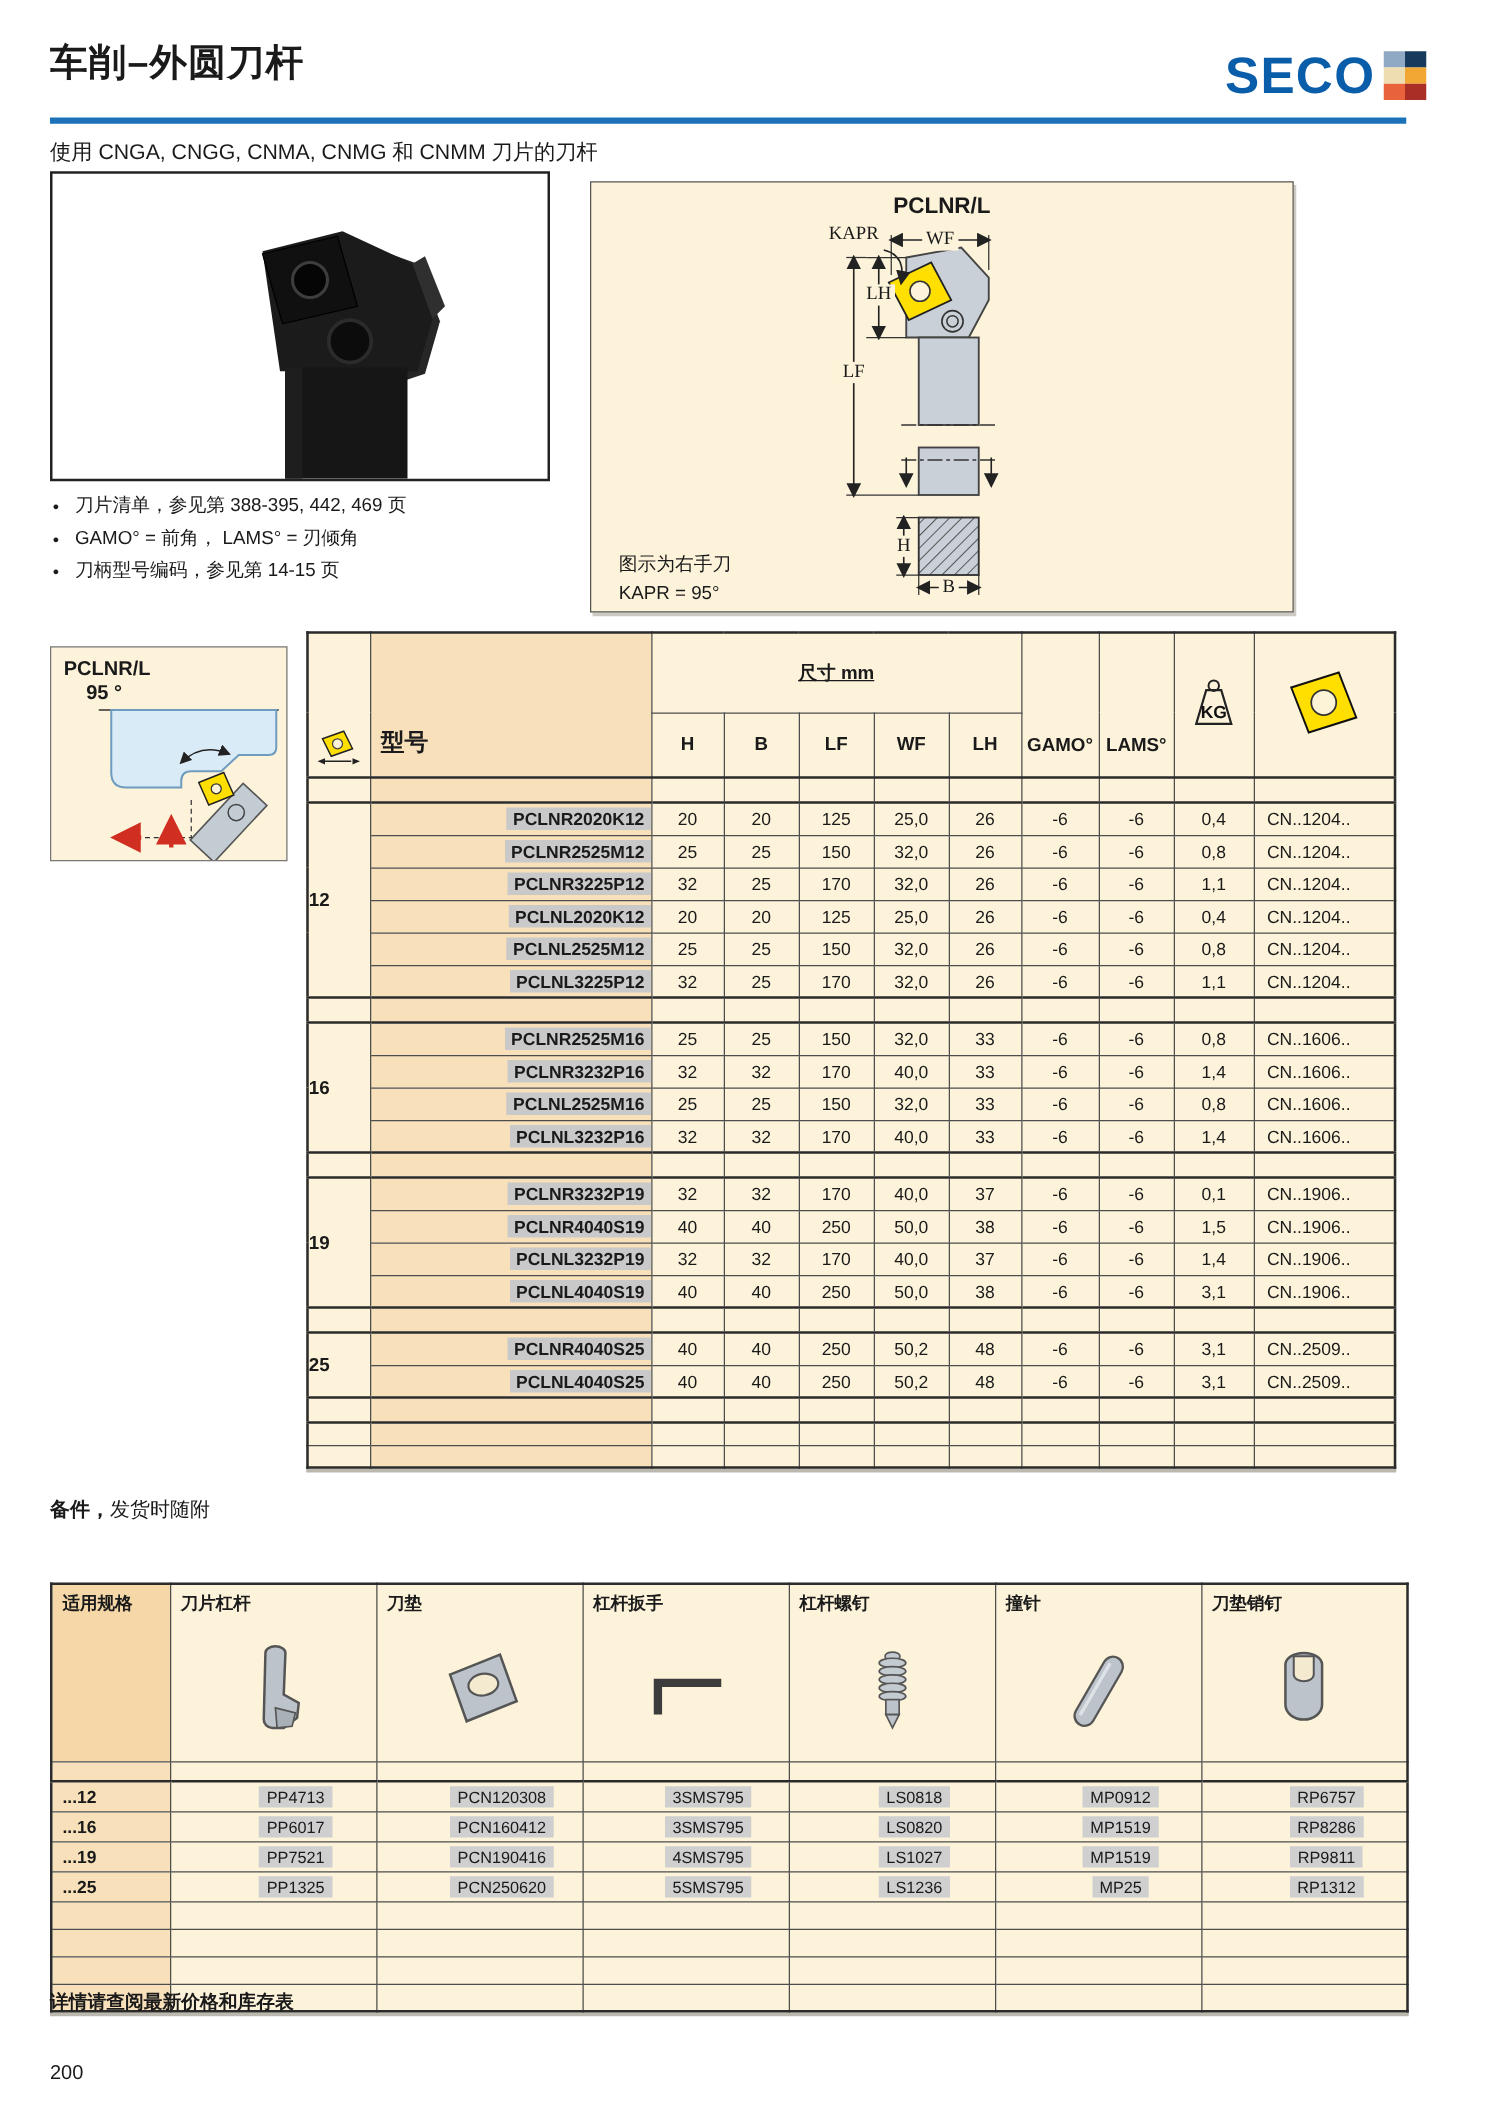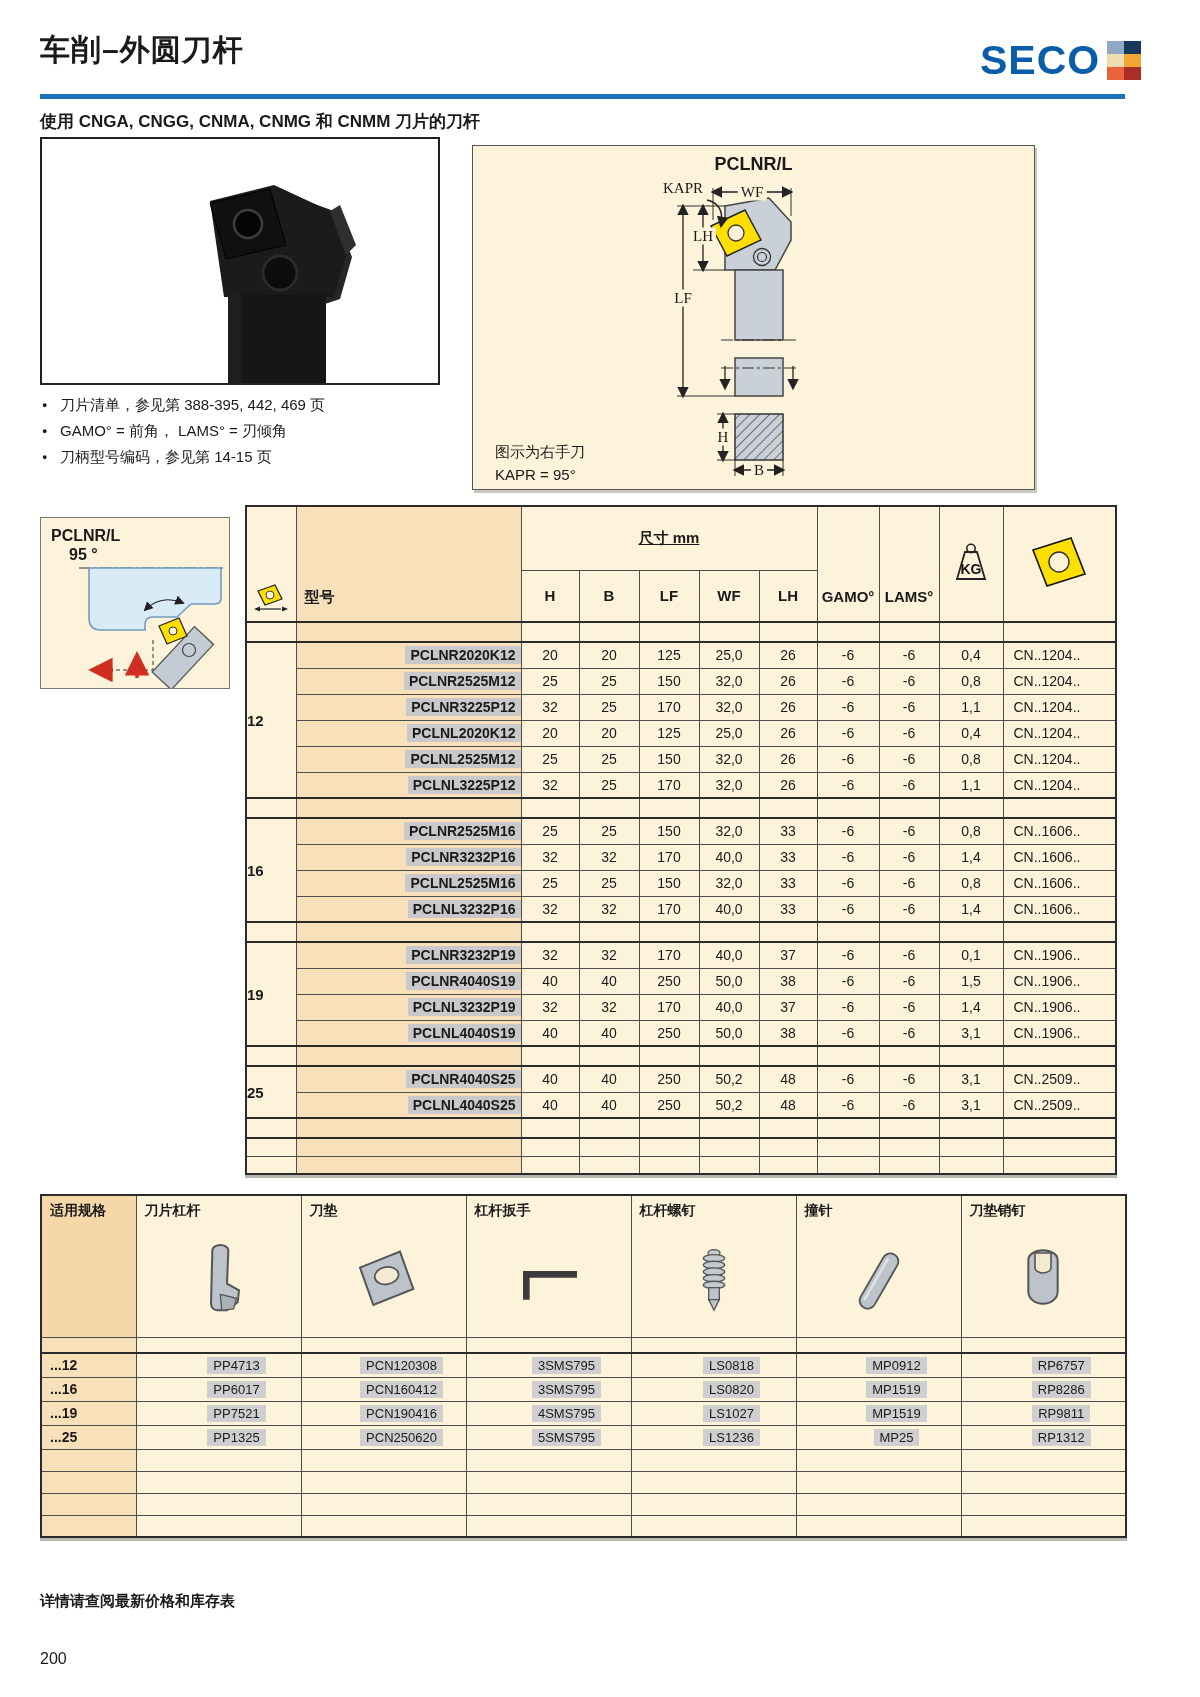--- a/index.html
+++ b/index.html
@@ -6,21 +6,21 @@
   .sheet{
     position:relative;width:1200px;height:1697px;margin:0 auto;background:#ffffff;
     font-family:"Liberation Sans","DejaVu Sans",sans-serif;color:#1a1a1a;overflow:hidden;
   }
   
   .page-title{position:absolute;left:40px;top:30px;font-size:30px;font-weight:bold;letter-spacing:1px;}
   .logo{position:absolute;left:980px;top:40px;display:flex;align-items:flex-start;gap:7px;}
   .logo .seco{font-size:41px;font-weight:bold;color:var(--logo_blue,#0a5ea9);letter-spacing:1px;line-height:40px;}
   .logo-grid{display:grid;grid-template-columns:17px 17px;grid-auto-rows:13px;margin-top:1px;}
   .rule{position:absolute;left:40px;top:94px;width:1085px;height:5px;background:var(--rule_blue,#1b72b8);}
-  .subtitle{position:absolute;left:40px;top:110px;font-size:17px;font-weight:bold;}
+  .subtitle{position:absolute;left:40px;top:110px;font-size:17px;font-weight:normal;}
   
   .photo-box{position:absolute;left:40px;top:137px;width:400px;height:248px;background:#fff;border:2px solid #222;box-sizing:border-box;}
   .notes{position:absolute;left:42px;top:392px;font-size:15px;line-height:26px;}
   .note{position:relative;padding-left:18px;}
   .note::before{content:"●";position:absolute;left:0;top:0;font-size:9px;}
   
   .diagram-box{position:absolute;left:472px;top:145px;width:563px;height:345px;background:var(--cream,#fcf3da);border:1px solid #555;box-sizing:border-box;box-shadow:2px 3px 0 rgba(140,135,120,.45);}
   .diagram-title{position:absolute;left:0;right:0;top:8px;text-align:center;font-size:18px;font-weight:bold;}
   .dim-label{position:absolute;transform:translate(-50%,-50%);font-size:15px;background:var(--cream,#fcf3da);padding:0 3px;white-space:nowrap;font-family:Liberation Serif, serif;}
   .diagram-caption{position:absolute;left:22px;top:294px;font-size:15px;line-height:23px;}
@@ -29,39 +29,39 @@
   .side-angle{position:absolute;left:28px;top:28px;font-size:16px;font-weight:bold;}
   
   table{border-collapse:collapse;table-layout:fixed;}
   th,td{border:1px solid #4d4d4d;box-sizing:border-box;font-size:14px;overflow:hidden;white-space:nowrap;}
   .hl{background:var(--highlight_gray,#c9c9c9);padding:1px 5px;display:inline-block;}
   
   .main-wrap{position:absolute;left:245px;top:505px;}
   .main-table{border:2px solid #2b2b2b;background:var(--cream,#fcf3da);box-shadow:0 3px 0 rgba(130,125,110,.55);}
   .main-table thead th{background:var(--cream,#fcf3da);font-weight:bold;}
   .main-table th.h-icon{vertical-align:bottom;padding:0 2px 6px 2px;}
-  .main-table th.h-model{background:var(--peach,#f8e0ba);vertical-align:bottom;text-align:left;padding:0 0 14px 8px;font-size:15px;}
+  .main-table th.h-model{background:var(--peach,#f8e0ba);vertical-align:bottom;text-align:left;padding:0 0 14px 8px;font-size:19px;}
   .main-table th.h-dims{height:64px;font-size:15px;text-decoration:underline;}
   .main-table th.h-sub{height:52px;font-size:15px;}
   .main-table th.h-deg{vertical-align:bottom;padding-bottom:16px;font-size:15px;}
   .main-table th.h-kg,.main-table th.h-ins{vertical-align:middle;text-align:center;}
   .main-table thead{border-bottom:2px solid #2b2b2b;}
   .main-table td{height:26px;padding:0;}
   .main-table td.c-group{background:var(--cream,#fcf3da);text-align:left;font-weight:bold;font-size:15px;vertical-align:middle;}
   .main-table td.c-model{background:var(--peach,#f8e0ba);text-align:right;padding-left:7px;}
   .main-table td.c-model .hl{font-weight:bold;font-size:14px;}
   .main-table td.c-num{text-align:center;}
   .main-table td.c-ins{text-align:left;padding-left:10px;margin-left:26px;}
   .main-table tr.gap-row td{height:20px;border-bottom:2px solid #2b2b2b;}
   .main-table tr.spacer-row td{height:20px;border-top:2px solid #2b2b2b;border-bottom:2px solid #2b2b2b;}
   .main-table tr.tail-row td{height:18px;}
   
   .spares-title{position:absolute;left:40px;top:1198px;font-size:16px;}
   .spares-title b{font-size:16px;}
-  .spare-wrap{position:absolute;left:40px;top:1194px;}
+  .spare-wrap{position:absolute;left:40px;top:1266px;}
   .spare-table{border:2px solid #2b2b2b;background:var(--cream,#fcf3da);box-shadow:0 3px 0 rgba(130,125,110,.55);}
   .spare-table th{height:142px;vertical-align:top;text-align:left;padding:6px 8px;font-size:14px;background:var(--cream,#fcf3da);}
   .spare-table th.first{background:var(--peach_dark,#f6d8a8);}
   .spare-table th .icon-holder{display:flex;justify-content:center;margin-top:18px;}
   .spare-table td{height:24px;padding:0;text-align:center;}
   .spare-table td.c-size{background:var(--peach,#f8e0ba);text-align:left;padding-left:8px;font-weight:bold;}
   .spare-table td .hl{font-size:13px;padding:1px 6px;background:#cfcfcf;margin-left:36px;}
   .spare-table tr.gap-row td{height:16px;border-bottom:2px solid #2b2b2b;}
   .spare-table tr.tail-row td{height:22px;}
   

